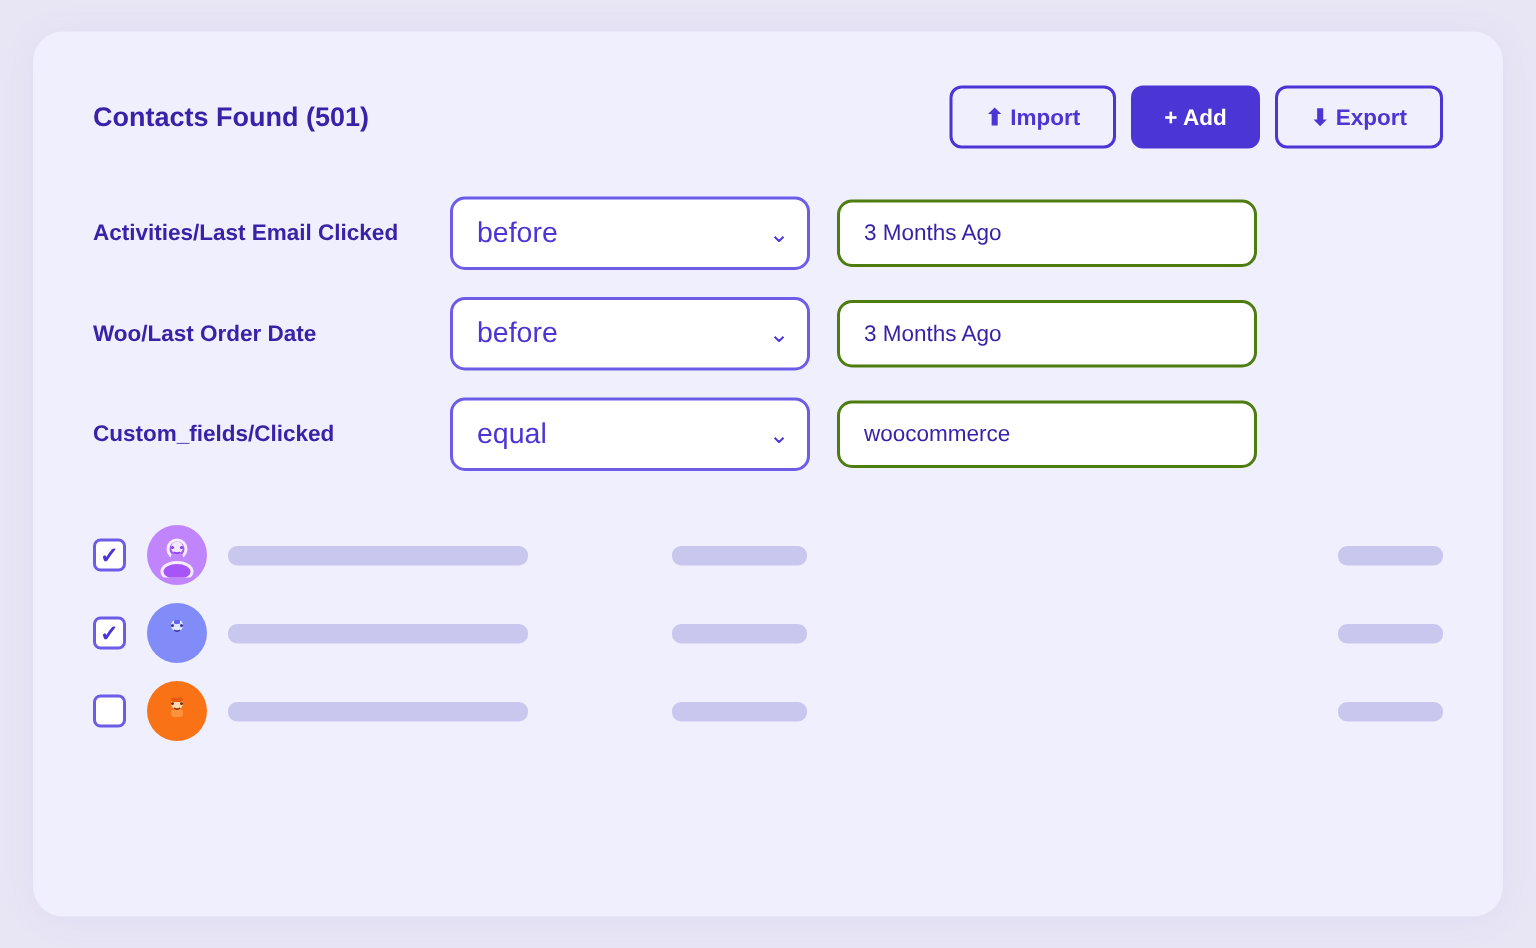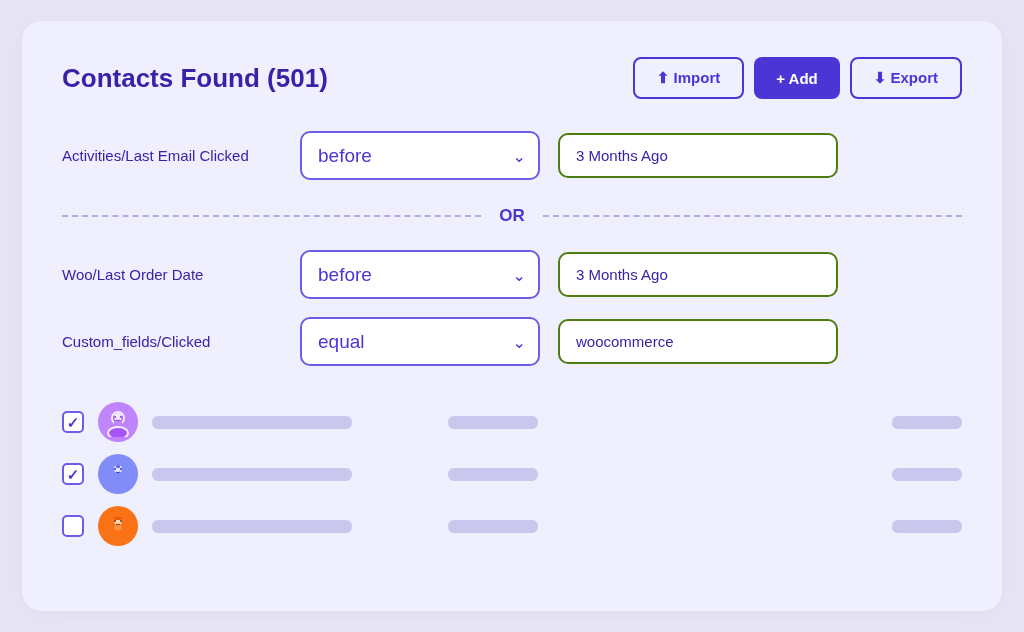--- a/index.html
+++ b/index.html
@@ -24,21 +24,21 @@
 
     
     .header {
       display: flex;
       justify-content: space-between;
       align-items: center;
       margin-bottom: 32px;
     }
 
     .page-title {
-      font-size: 26px;
+      font-size: 18px;
       font-weight: 700;
       color: #3a22a8;
     }
 
     .header-actions {
       display: flex;
       gap: 10px;
     }
 
     .btn {
@@ -73,21 +73,21 @@
 
     .filter-row {
       display: flex;
       align-items: center;
       gap: 18px;
       margin-bottom: 18px;
     }
 
     .filter-label {
       font-size: 15px;
-      font-weight: 400;
+      font-weight: 700;
       color: #3a22a8;
       min-width: 220px;
     }
 
     .filter-select {
       background: #fff;
       border: 2px solid #6c5ce7;
       border-radius: 10px;
       padding: 12px 40px 12px 16px;
       font-size: 19px;
@@ -242,25 +242,20 @@
         <select class="filter-select">
           <option>before</option>
           <option>after</option>
           <option>equal</option>
         </select>
         <span class="chevron">⌄</span>
       </div>
       <input class="filter-input" type="text" value="3 Months Ago" style="">
     </div>
 
-    <div class="or-divider">
-      <div class="or-line"></div>
-      <span class="or-label">OR</span>
-      <div class="or-line"></div>
-    </div>
 
     <div class="filter-row">
       <span class="filter-label">Woo/Last Order Date</span>
       <div class="select-wrapper">
         <select class="filter-select">
           <option>before</option>
           <option>after</option>
           <option>equal</option>
         </select>
         <span class="chevron">⌄</span>

